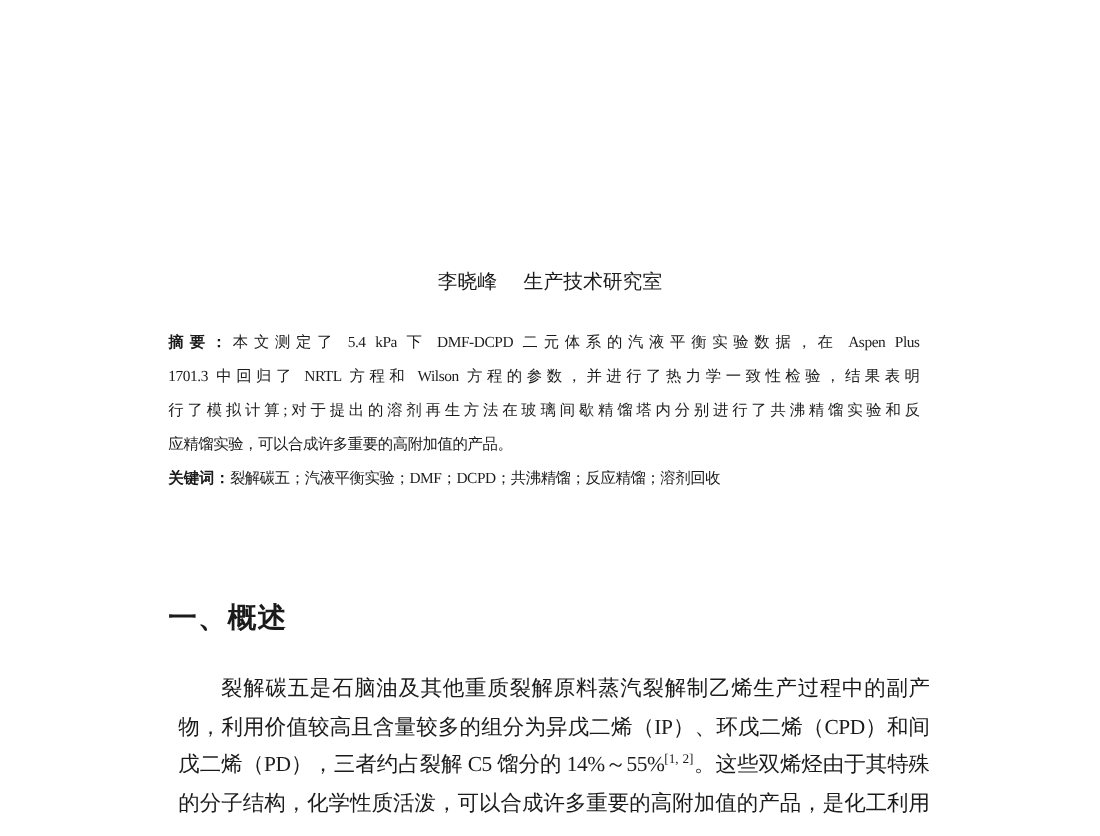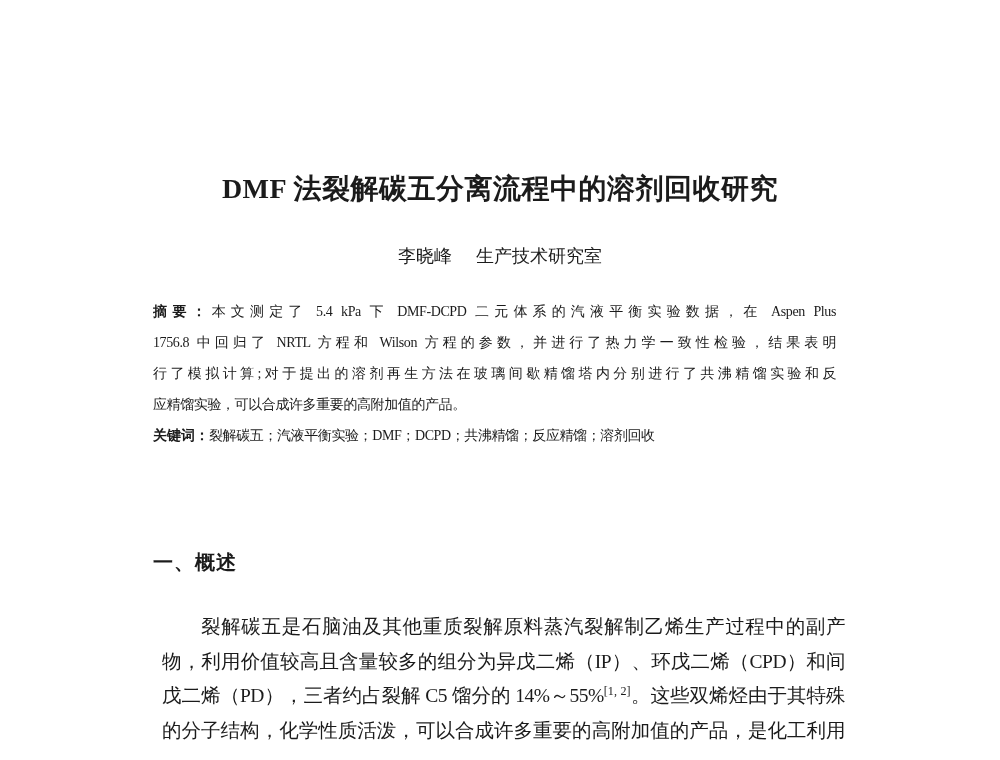--- a/index.html
+++ b/index.html
@@ -28,47 +28,46 @@
     position:absolute; left:153px; top:296px; width:683px;
     font-size:14px; line-height:31px;
     letter-spacing:-0.4px;
     overflow:hidden;
   }
   .jline { text-align:justify; text-align-last:justify; }
   .plainline { text-align:left; }
   .lbl { font-weight:700; letter-spacing:0; }
   .heading {
     position:absolute; left:153px; top:549px;
-    font-size:20px; line-height:26px;
+    font-size:26px; line-height:26px;
     font-weight:700;
     letter-spacing:1px;
   }
   .para {
     position:absolute; left:162px; top:610px; width:683px;
     font-size:19.5px; line-height:34.5px;
     letter-spacing:-0.5px;
     overflow:hidden;
   }
   .indent1 { text-indent:2em; }
   sup.ref { font-size:0.62em; vertical-align:super; letter-spacing:0; line-height:0; }
 </style>
 </head>
 <body>
 
 <div class="page">
 
-  <div class="title">DMF 法裂解碳五分离流程中的溶剂回收研究</div>
 
   <div class="byline">
     <span>李晓峰</span><span class="affiliation">生产技术研究室</span>
   </div>
 
   <div class="abstract">
     <div class="jline"><span class="lbl">摘要：</span><span>本文测定了 5.4 kPa 下 DMF-DCPD 二元体系的汽液平衡实验数据，在 Aspen Plus</span></div>
-    <div class="jline">1756.8 中回归了 NRTL 方程和 Wilson 方程的参数，并进行了热力学一致性检验，结果表明</div>
+    <div class="jline">1701.3 中回归了 NRTL 方程和 Wilson 方程的参数，并进行了热力学一致性检验，结果表明</div>
     <div class="jline">行了模拟计算;对于提出的溶剂再生方法在玻璃间歇精馏塔内分别进行了共沸精馏实验和反</div>
     <div class="plainline">应精馏实验，可以合成许多重要的高附加值的产品。</div>
     <div class="plainline"><span class="lbl">关键词：</span><span>裂解碳五；汽液平衡实验；DMF；DCPD；共沸精馏；反应精馏；溶剂回收</span></div>
   </div>
 
   <div class="heading">一、概述</div>
 
   <div class="para">
     <div class="jline indent1">裂解碳五是石脑油及其他重质裂解原料蒸汽裂解制乙烯生产过程中的副产</div>
     <div class="jline">物，利用价值较高且含量较多的组分为异戊二烯（IP）、环戊二烯（CPD）和间</div>

